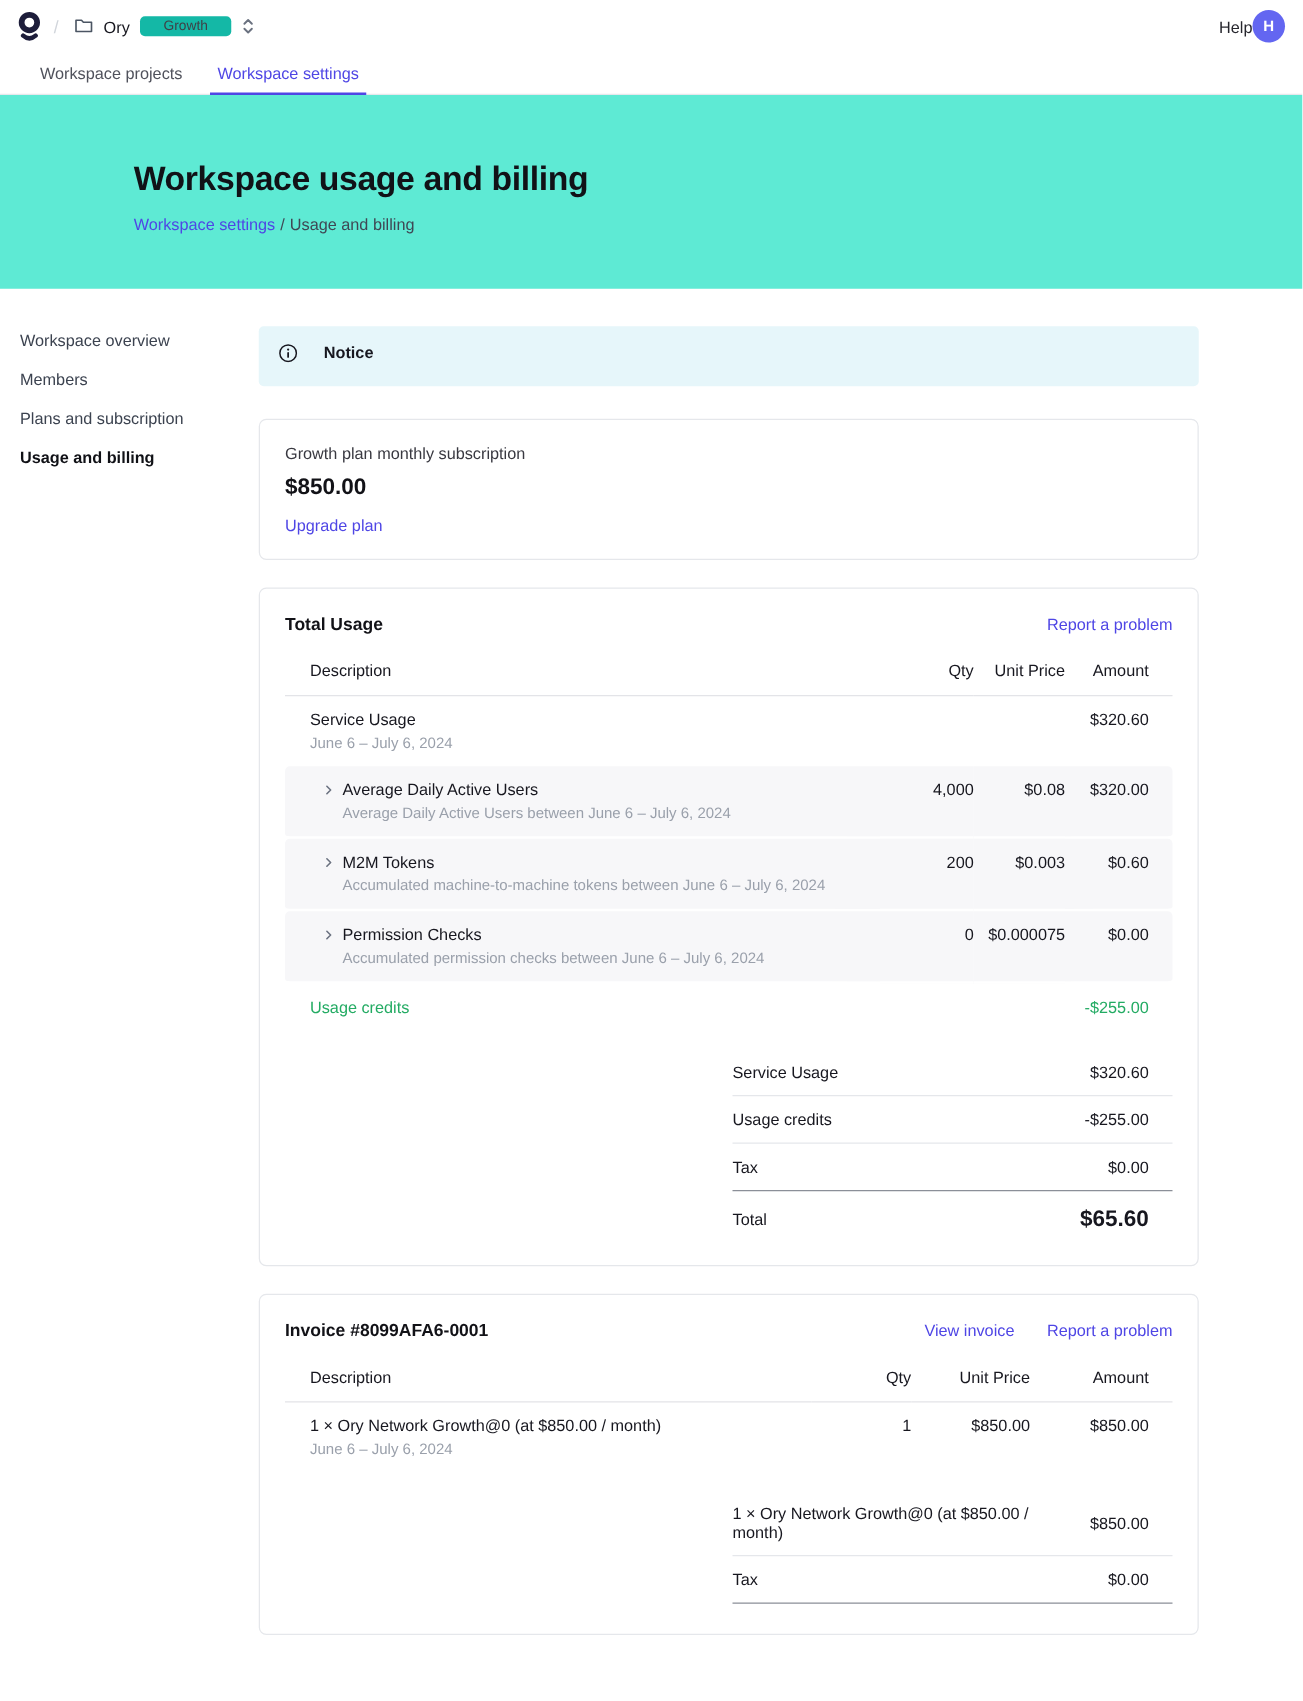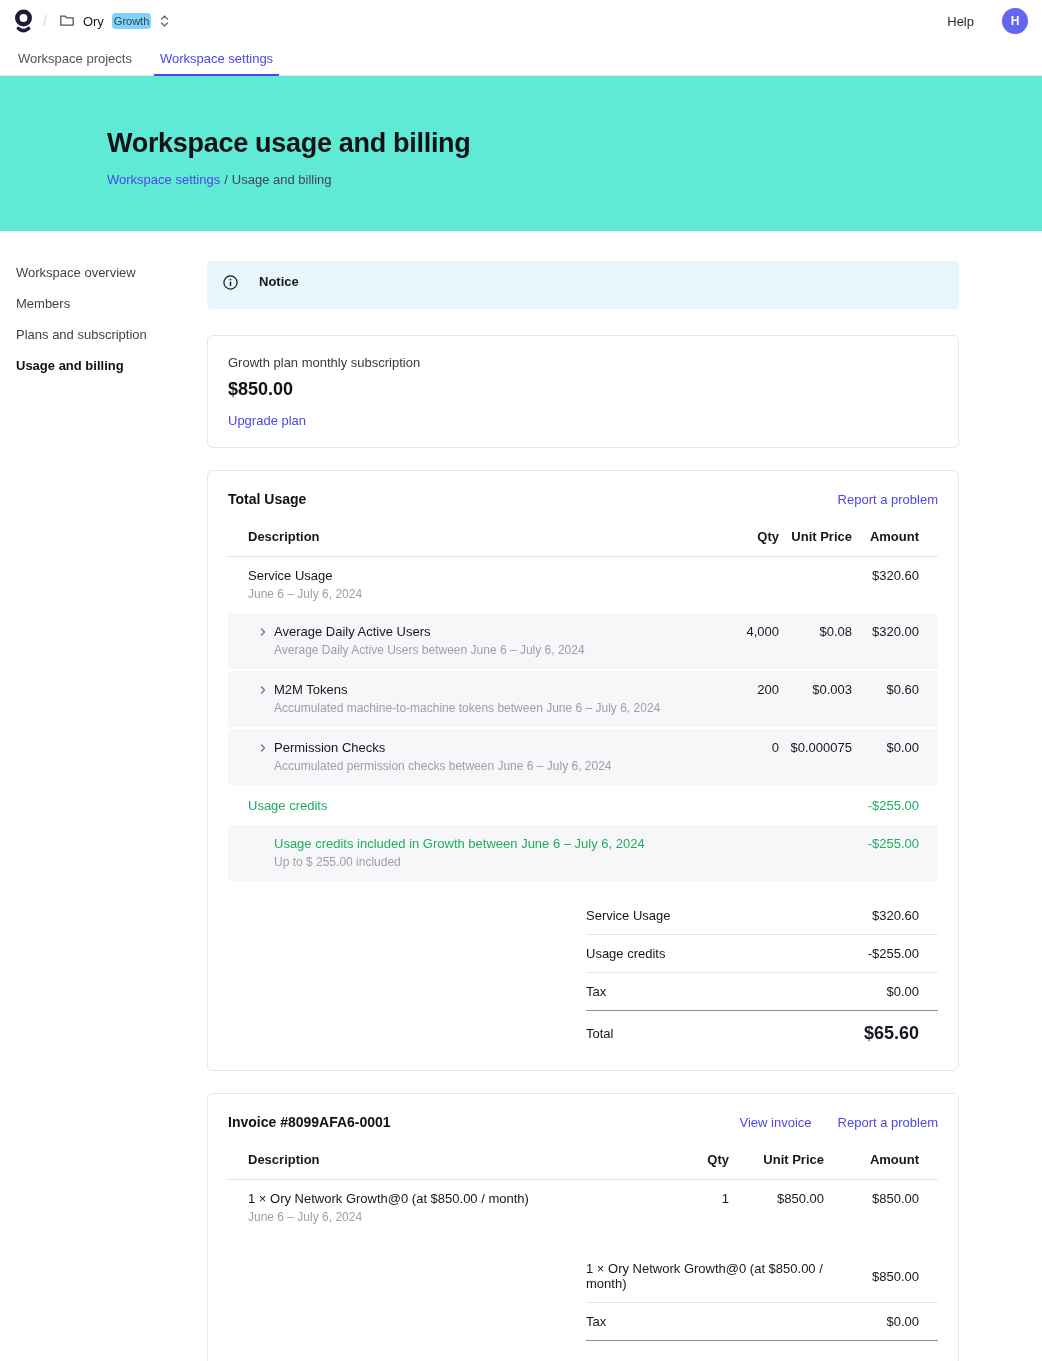--- a/index.html
+++ b/index.html
@@ -18,28 +18,28 @@
   }
   a { text-decoration: none; cursor: pointer; }
 
   
   .topbar { height: 42px; display: flex; align-items: center; justify-content: space-between; padding: 0 14px; background: #fff; }
   .topbar-left { display: flex; align-items: center; gap: 10px; }
   .logo { display: flex; align-items: center; cursor: pointer; }
   .slash { color: #d1d5db; font-size: 14px; }
   .ws-switcher { display: flex; align-items: center; gap: 8px; background: none; border: none; font: inherit; cursor: pointer; padding: 4px 2px; }
   .ws-name { font-weight: 500; font-size: 13px; color: #17171f; }
-  .badge { background: #7dd3fc; color: #3f3f46; font-size: 11px; font-weight: 500; padding: 2px 2px; border-radius: 4px; }
+  .badge { background: #14b8a6; color: #3f3f46; font-size: 11px; font-weight: 500; padding: 2px 19px; border-radius: 4px; }
   .selector-icon { display: flex; color: #6b7280; }
-  .topbar-right { display: flex; align-items: center; gap: 28px; }
+  .topbar-right { display: flex; align-items: center; gap: 0; }
   .help { font-size: 13px; color: #27272e; }
   .avatar { width: 26px; height: 26px; border-radius: 50%; background: var(--avatar); color: #fff; display: flex; align-items: center; justify-content: center; font-size: 12px; font-weight: 600; cursor: pointer; }
 
   
-  .tabbar { display: flex; gap: 16px; padding: 0 12px; border-bottom: 1px solid #e7e7ec; background: #fff; }
+  .tabbar { display: flex; gap: 16px; padding: 0 26px; border-bottom: 1px solid #e7e7ec; background: #fff; }
   .tab { padding: 9px 6px 8px; font-size: 13px; color: #50525c; border-bottom: 2px solid transparent; margin-bottom: -1px; cursor: pointer; }
   .tab.active { color: var(--accent); border-bottom-color: var(--accent); font-weight: 500; }
 
   
   .page-head { background: #5eead4; padding: 52px 16px 44px 107px; }
   .page-title { font-size: 27px; font-weight: 700; letter-spacing: -0.3px; color: #111217; }
   .breadcrumb { margin-top: 13px; font-size: 13px; color: #3f4754; }
   .breadcrumb a { color: var(--accent); }
   .breadcrumb .sep { margin: 0 4px; color: #3f4754; }
 
@@ -65,21 +65,21 @@
   .card-link { display: inline-block; margin-top: 13px; font-size: 13px; color: var(--accent); }
 
   
   .panel { border: 1px solid #e5e7eb; border-radius: 6px; padding: 20px 20px 24px; margin-top: 22px; }
   .panel-head { display: flex; justify-content: space-between; align-items: center; }
   .panel-title { font-size: 14px; font-weight: 700; color: #121217; }
   .panel-links { display: flex; gap: 26px; }
   .link { font-size: 13px; color: var(--accent); }
 
   table.billing { width: 100%; border-collapse: separate; border-spacing: 0; margin-top: 14px; table-layout: fixed; }
-  .billing th { font-size: 13px; font-weight: 700; color: #17171f; text-align: left; padding: 8px 0 12px 20px; border-bottom: 1px solid #e3e4e8; }
+  .billing th { font-size: 13px; font-weight: 400; color: #17171f; text-align: left; padding: 8px 0 12px 20px; border-bottom: 1px solid #e3e4e8; }
   .billing th.num { text-align: right; padding-left: 0; }
   .billing th.amt { padding-right: 19px; }
   .usage-cols .c-qty { width: 75px; } .usage-cols .c-unit { width: 73px; } .usage-cols .c-amt { width: 86px; }
   .inv-cols .c-qty { width: 80px; } .inv-cols .c-unit { width: 95px; } .inv-cols .c-amt { width: 114px; }
 
   .billing td { vertical-align: top; font-size: 13px; padding: 11px 0 12px; color: #17171f; }
   .billing td.td-desc { padding-left: 20px; }
   .billing td.num { text-align: right; }
   .billing td.amt { padding-right: 19px; }
   tr.detail td { background: #f7f7f9; border-bottom: 2px solid #fff; }
@@ -266,34 +266,20 @@
                 <div class="desc-wrap">
                   <div>
                     <div class="row-name">Usage credits</div>
                   </div>
                 </div>
               </td>
               <td class="num"></td>
               <td class="num"></td>
               <td class="num amt">-$255.00</td>
             </tr>
-            <tr class="detail green">
-              <td class="td-desc">
-                <div class="desc-wrap">
-                  <span class="chev"></span>
-                  <div>
-                    <div class="row-name">Usage credits included in Growth between June 6 – July 6, 2024</div>
-                    <div class="row-sub">Up to $ 255.00 included</div>
-                  </div>
-                </div>
-              </td>
-              <td class="num"></td>
-              <td class="num"></td>
-              <td class="num amt">-$255.00</td>
-            </tr>
           </tbody>
       </table>
       <div class="summary" id="usage-summary">
           <div class="sum-row">
             <span class="sum-label">Service Usage</span>
             <span class="sum-value">$320.60</span>
           </div>
           <div class="sum-row">
             <span class="sum-label">Usage credits</span>
             <span class="sum-value">-$255.00</span>

